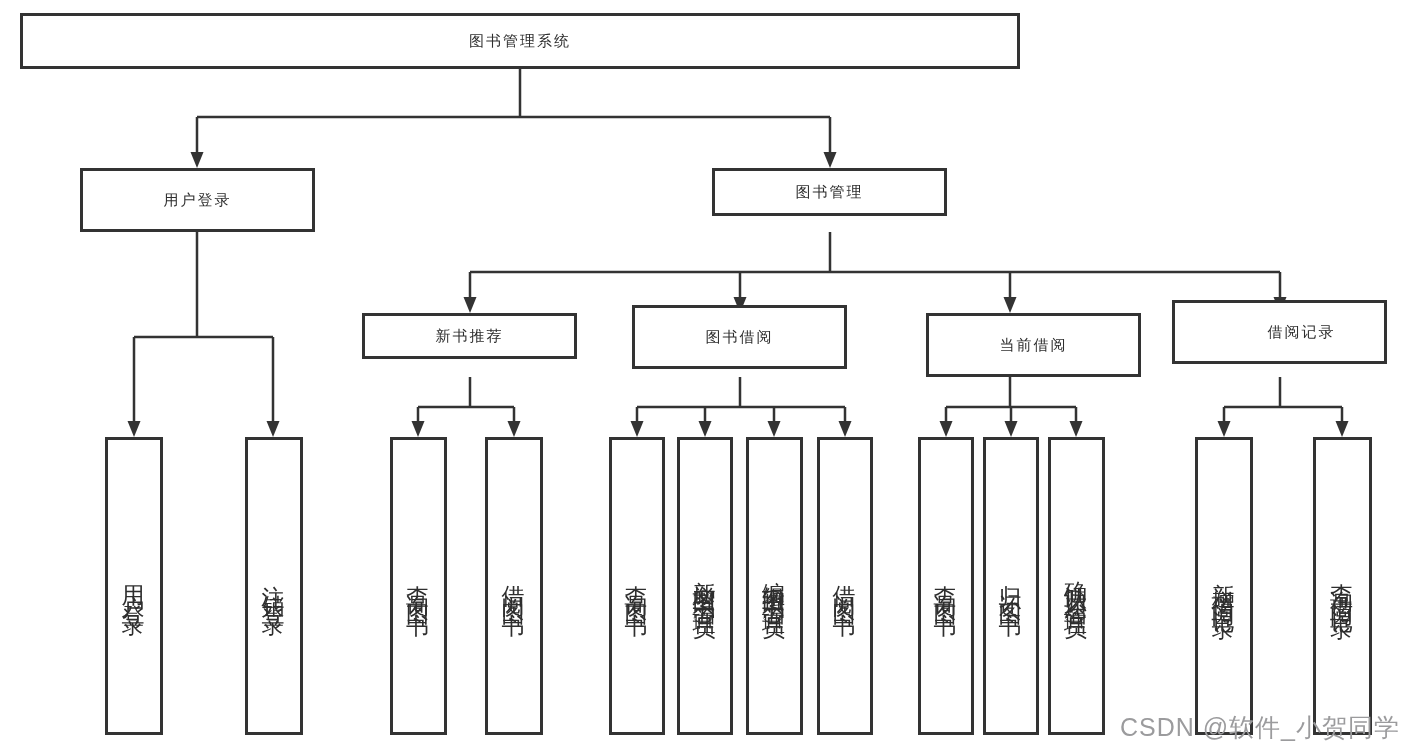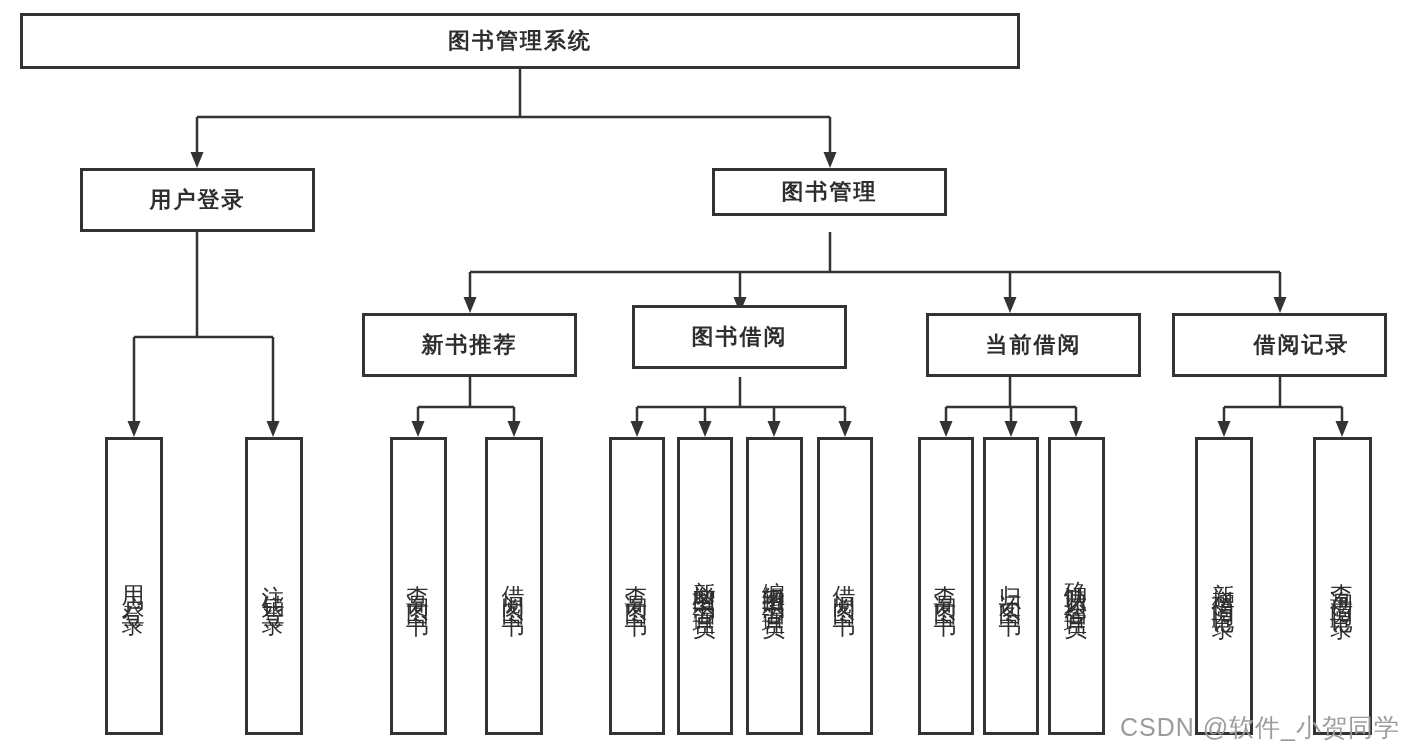--- a/index.html
+++ b/index.html
@@ -20,24 +20,23 @@
     position: absolute;
     box-sizing: border-box;
     border: 3px solid #333333;
     background: #ffffff;
     display: flex;
     align-items: center;
     justify-content: center;
     color: #2e2e2e;
   }
   .h-label {
-    font-size: 22px;
+    font-size: 15px;
     letter-spacing: 2px;
     white-space: nowrap;
-    font-weight: bold;
   }
   .v-text {
     writing-mode: vertical-rl;
     text-orientation: mixed;
     font-size: 23px;
     white-space: nowrap;
   }
   .ls-wide  { letter-spacing: 0.42em; }  
   .ls-mid   { letter-spacing: 0.30em; }  
   .ls-tight { letter-spacing: 0.22em; }  
@@ -101,30 +100,30 @@
     <span class="h-label">图书管理系统</span>
   </div>
 
   <div class="box" style="left:80px; top:168px; width:235px; height:64px;">
     <span class="h-label">用户登录</span>
   </div>
   <div class="box" style="left:712px; top:168px; width:235px; height:48px;">
     <span class="h-label">图书管理</span>
   </div>
 
-  <div class="box" style="left:362px; top:313px; width:215px; height:64px;">
+  <div class="box" style="left:362px; top:313px; width:215px; height:46px;">
     <span class="h-label">新书推荐</span>
   </div>
   <div class="box" style="left:632px; top:305px; width:215px; height:64px;">
     <span class="h-label">图书借阅</span>
   </div>
   <div class="box" style="left:902px; top:313px; width:215px; height:64px;margin-left:24px;">
     <span class="h-label">当前借阅</span>
   </div>
-  <div class="box" style="left:1172px; top:313px; width:215px; height:64px;padding-left:44px;">
+  <div class="box" style="left:1172px; top:300px; width:215px; height:64px;padding-left:44px;">
     <span class="h-label">借阅记录</span>
   </div>
 
   <div class="box" style="left:105px; top:437px; width:58px; height:298px;">
     <span class="v-text ls-wide">用户登录</span>
   </div>
   <div class="box" style="left:245px; top:437px; width:58px; height:298px;">
     <span class="v-text ls-wide">注销登录</span>
   </div>
 

